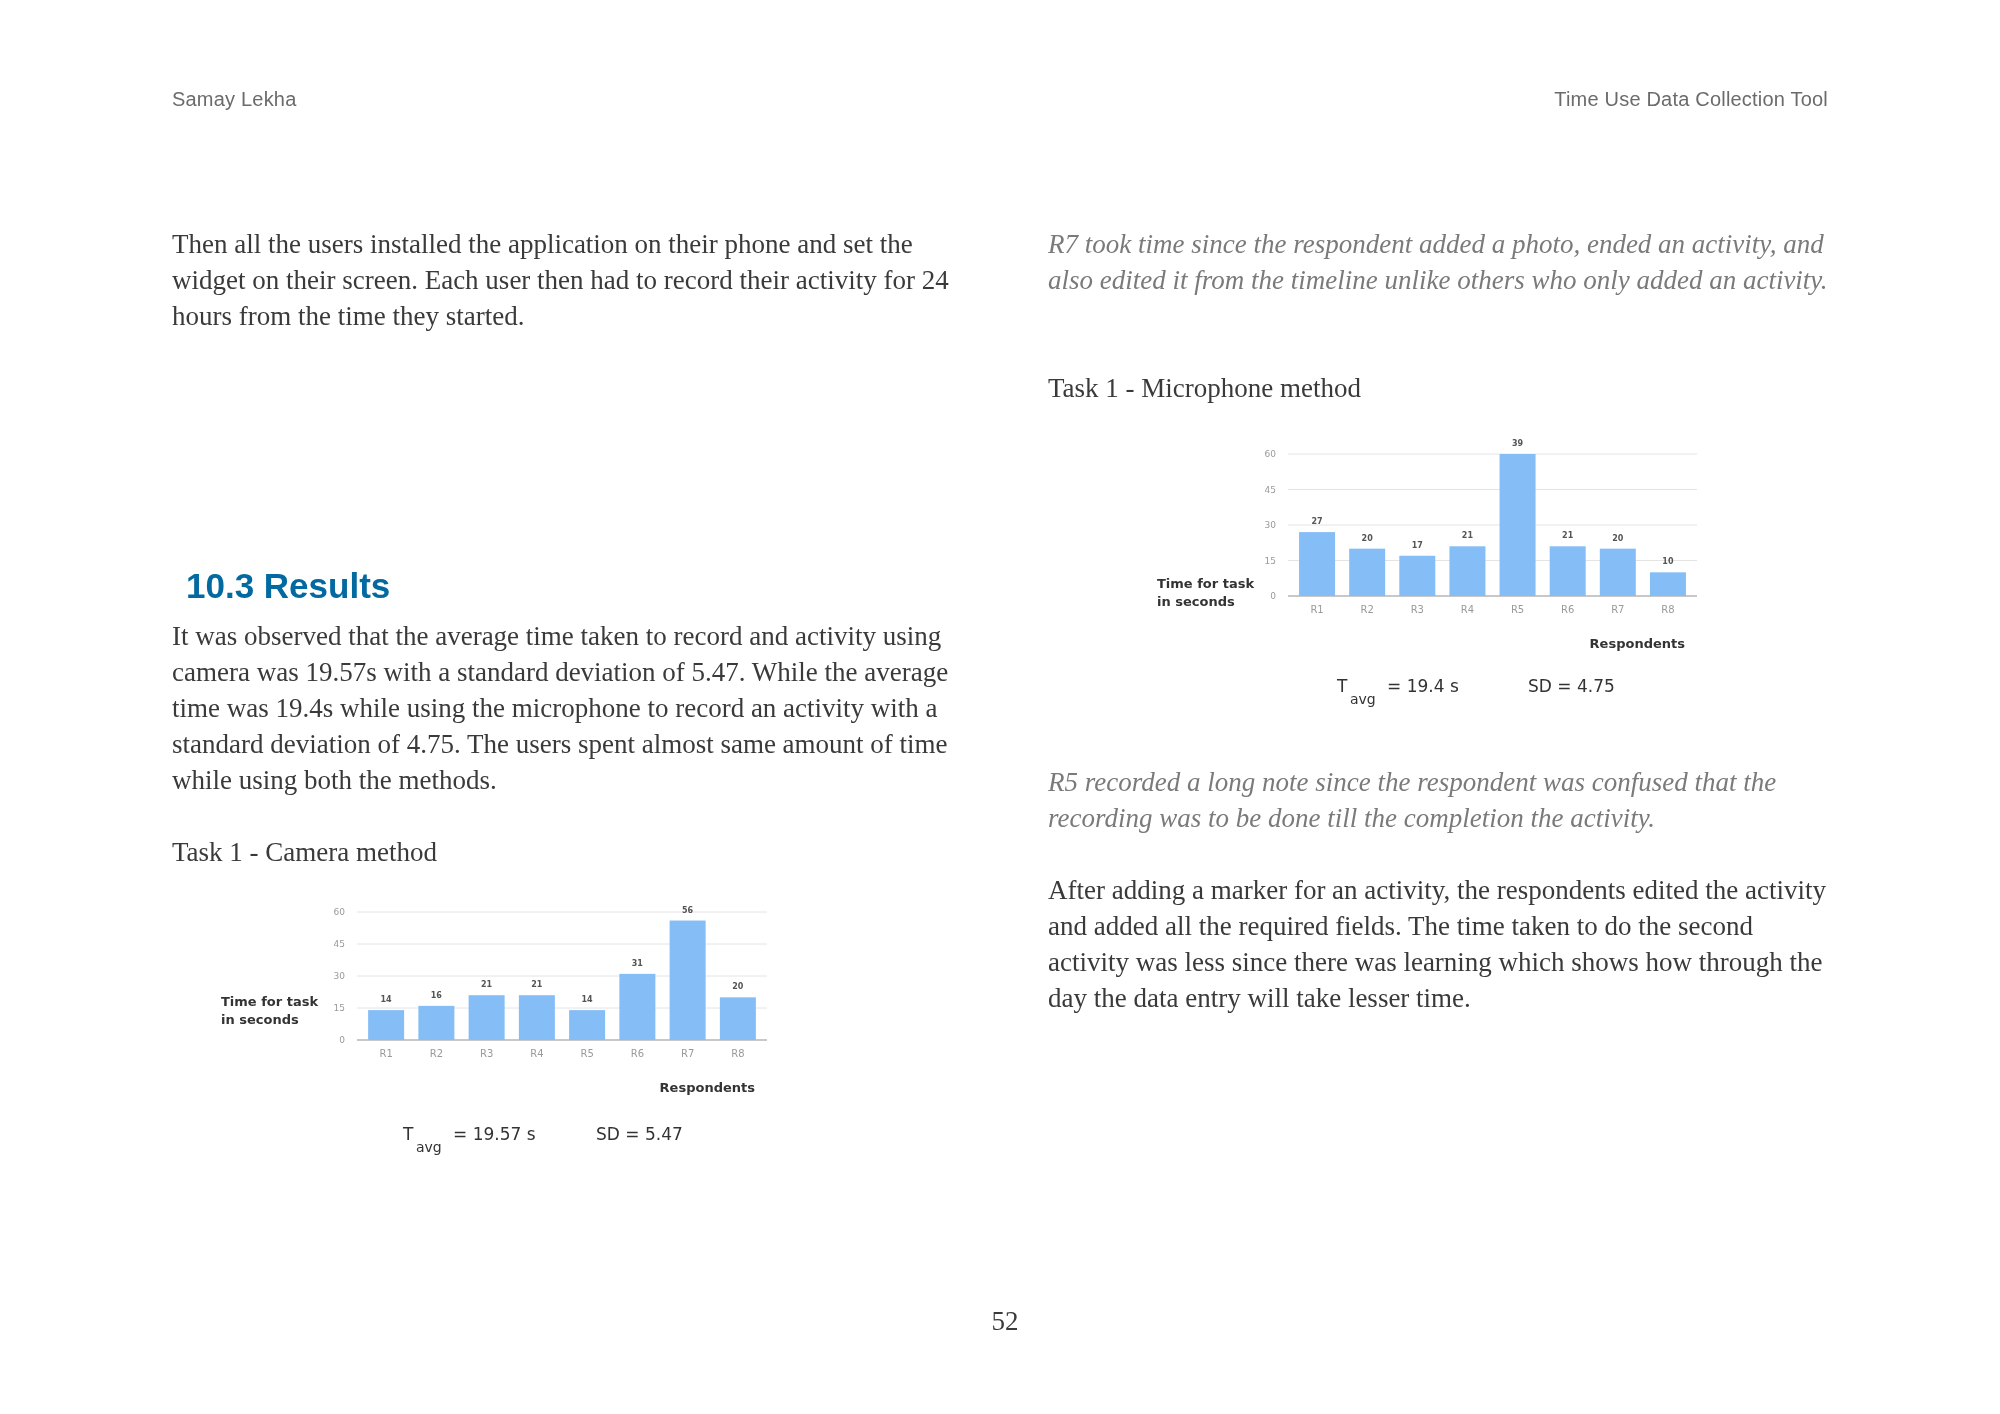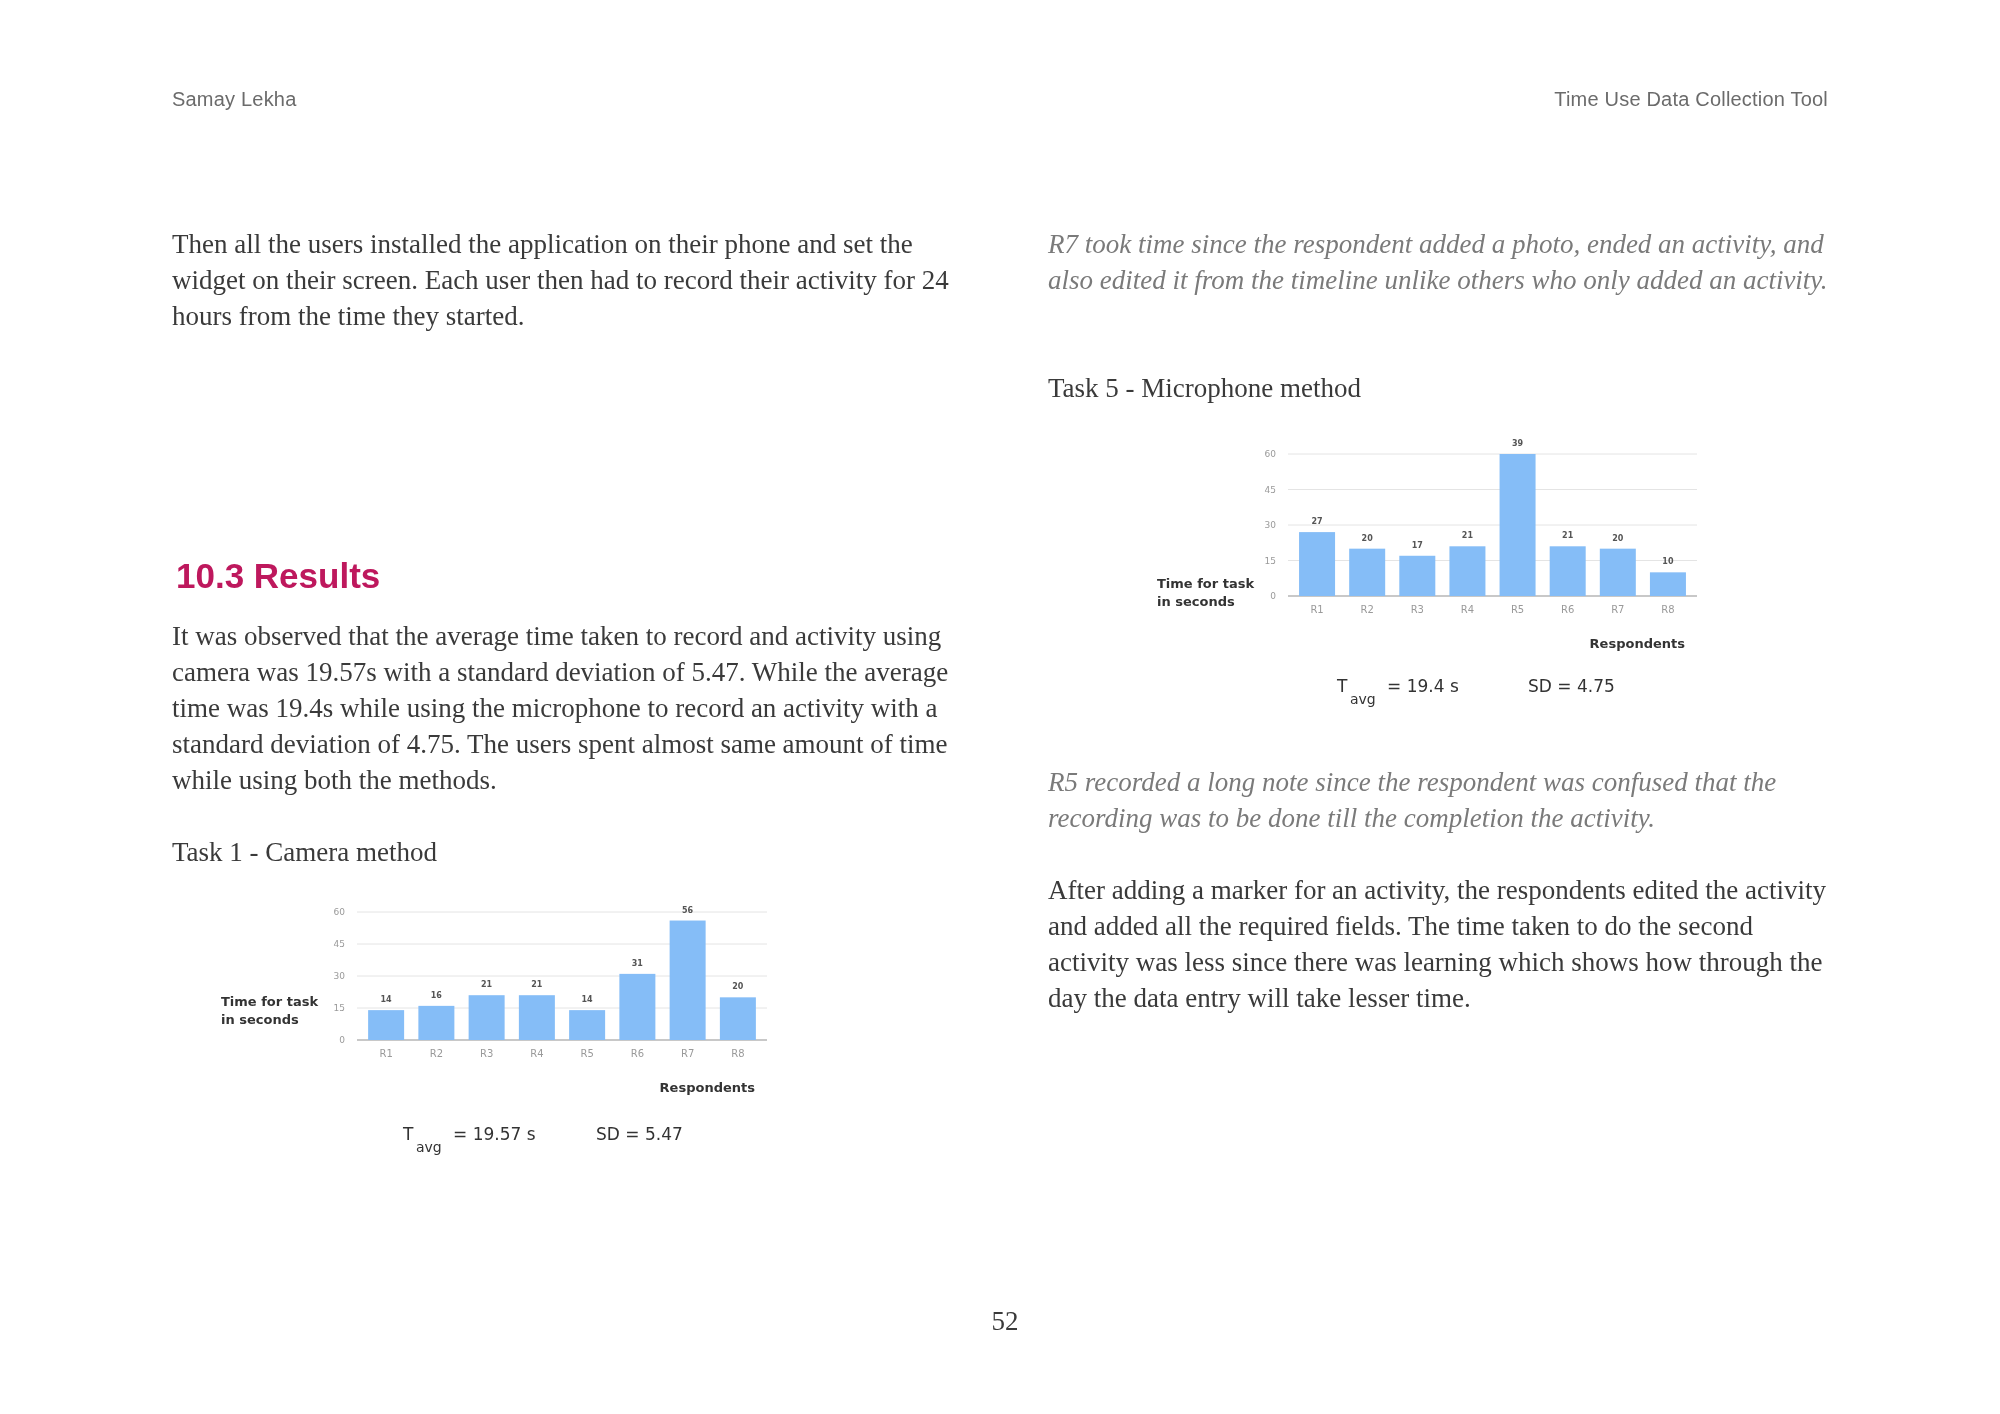--- a/index.html
+++ b/index.html
@@ -3,21 +3,21 @@
 <meta charset="utf-8">
 <style>
   html, body { margin:0; padding:0; background:#ffffff; }
   body { width:2000px; height:1414px; position:relative; overflow:hidden; }
   .hdr { position:absolute; top:88px; font-family:"Liberation Sans", sans-serif; font-size:20px; color:#6b6b6b; font-weight:normal; letter-spacing:0.2px; }
   .hdr.left { left:172px; }
   .hdr.right { right:172px; text-align:right;margin-left:28px; }
   .body-text { position:absolute; font-family:"Liberation Serif", serif; font-size:27px; line-height:36px; color:#3a3a3a;margin-top:10px; }
   .italic { font-style:italic; color:#7a7a7a; }
   .p { margin:0; }
-  .h2 { position:absolute; left:172px; top:552px; font-family:"Liberation Sans", sans-serif; font-weight:bold; font-size:35px; color:#be185d; margin:4px; }
+  .h2 { position:absolute; left:172px; top:552px; font-family:"Liberation Sans", sans-serif; font-weight:bold; font-size:35px; color:#0369a1; margin:14px; }
   .page-no { position:absolute; left:0; width:2010px; top:1306px; text-align:center; font-family:"Liberation Serif", serif; font-size:27px; color:#3a3a3a; }
   svg.chart { position:absolute; overflow:visible; }
   .tick { font-family:"DejaVu Sans", sans-serif; font-size:9px; fill:#9a9a9a; }
   .xtick { font-family:"DejaVu Sans", sans-serif; font-size:10px; fill:#9a9a9a; }
   .dlabel { font-family:"DejaVu Sans", sans-serif; font-size:8px; fill:#555; font-weight:bold; }
   .axlabel { font-family:"DejaVu Sans", sans-serif; font-size:13px; fill:#333; font-weight:bold; }
   .stat { font-family:"DejaVu Sans", sans-serif; font-size:17px; fill:#333; }
   .stat-sub { font-family:"DejaVu Sans", sans-serif; font-size:14px; fill:#333; }
 </style>
 </head>
@@ -75,21 +75,21 @@
     <text x="21" y="134" class="axlabel">in seconds</text>
     <text x="555" y="202" text-anchor="end" class="axlabel">Respondents</text>
     <text x="203" y="250" class="stat">T</text>
     <text x="216" y="262" class="stat-sub">avg</text>
     <text x="253" y="250" class="stat">= 19.57 s</text>
     <text x="396" y="250" class="stat">SD = 5.47</text>
   </svg>
 
 <div class="body-text italic" style="left:1048px; top:216px; width:790px;">R7 took time since the respondent added a photo, ended an activity, and also edited it from the timeline unlike others who only added an activity.</div>
 
-<div class="body-text" style="left:1048px; top:360px; width:600px;">Task 5 - Microphone method</div>
+<div class="body-text" style="left:1048px; top:360px; width:600px;">Task 1 - Microphone method</div>
 
 <svg class="chart" id="chart2" style="left:1150px; top:430px;" width="600" height="280">
     <line x1="138" x2="547" y1="166" y2="166" stroke="#c8c8c8" stroke-width="2"></line>
     <text x="126" y="169" text-anchor="end" class="tick">0</text>
     <line x1="138" x2="547" y1="130.5" y2="130.5" stroke="#e4e4e4" stroke-width="1"></line>
     <text x="126" y="133.5" text-anchor="end" class="tick">15</text>
     <line x1="138" x2="547" y1="95" y2="95" stroke="#e4e4e4" stroke-width="1"></line>
     <text x="126" y="98" text-anchor="end" class="tick">30</text>
     <line x1="138" x2="547" y1="59.5" y2="59.5" stroke="#e4e4e4" stroke-width="1"></line>
     <text x="126" y="62.5" text-anchor="end" class="tick">45</text>

